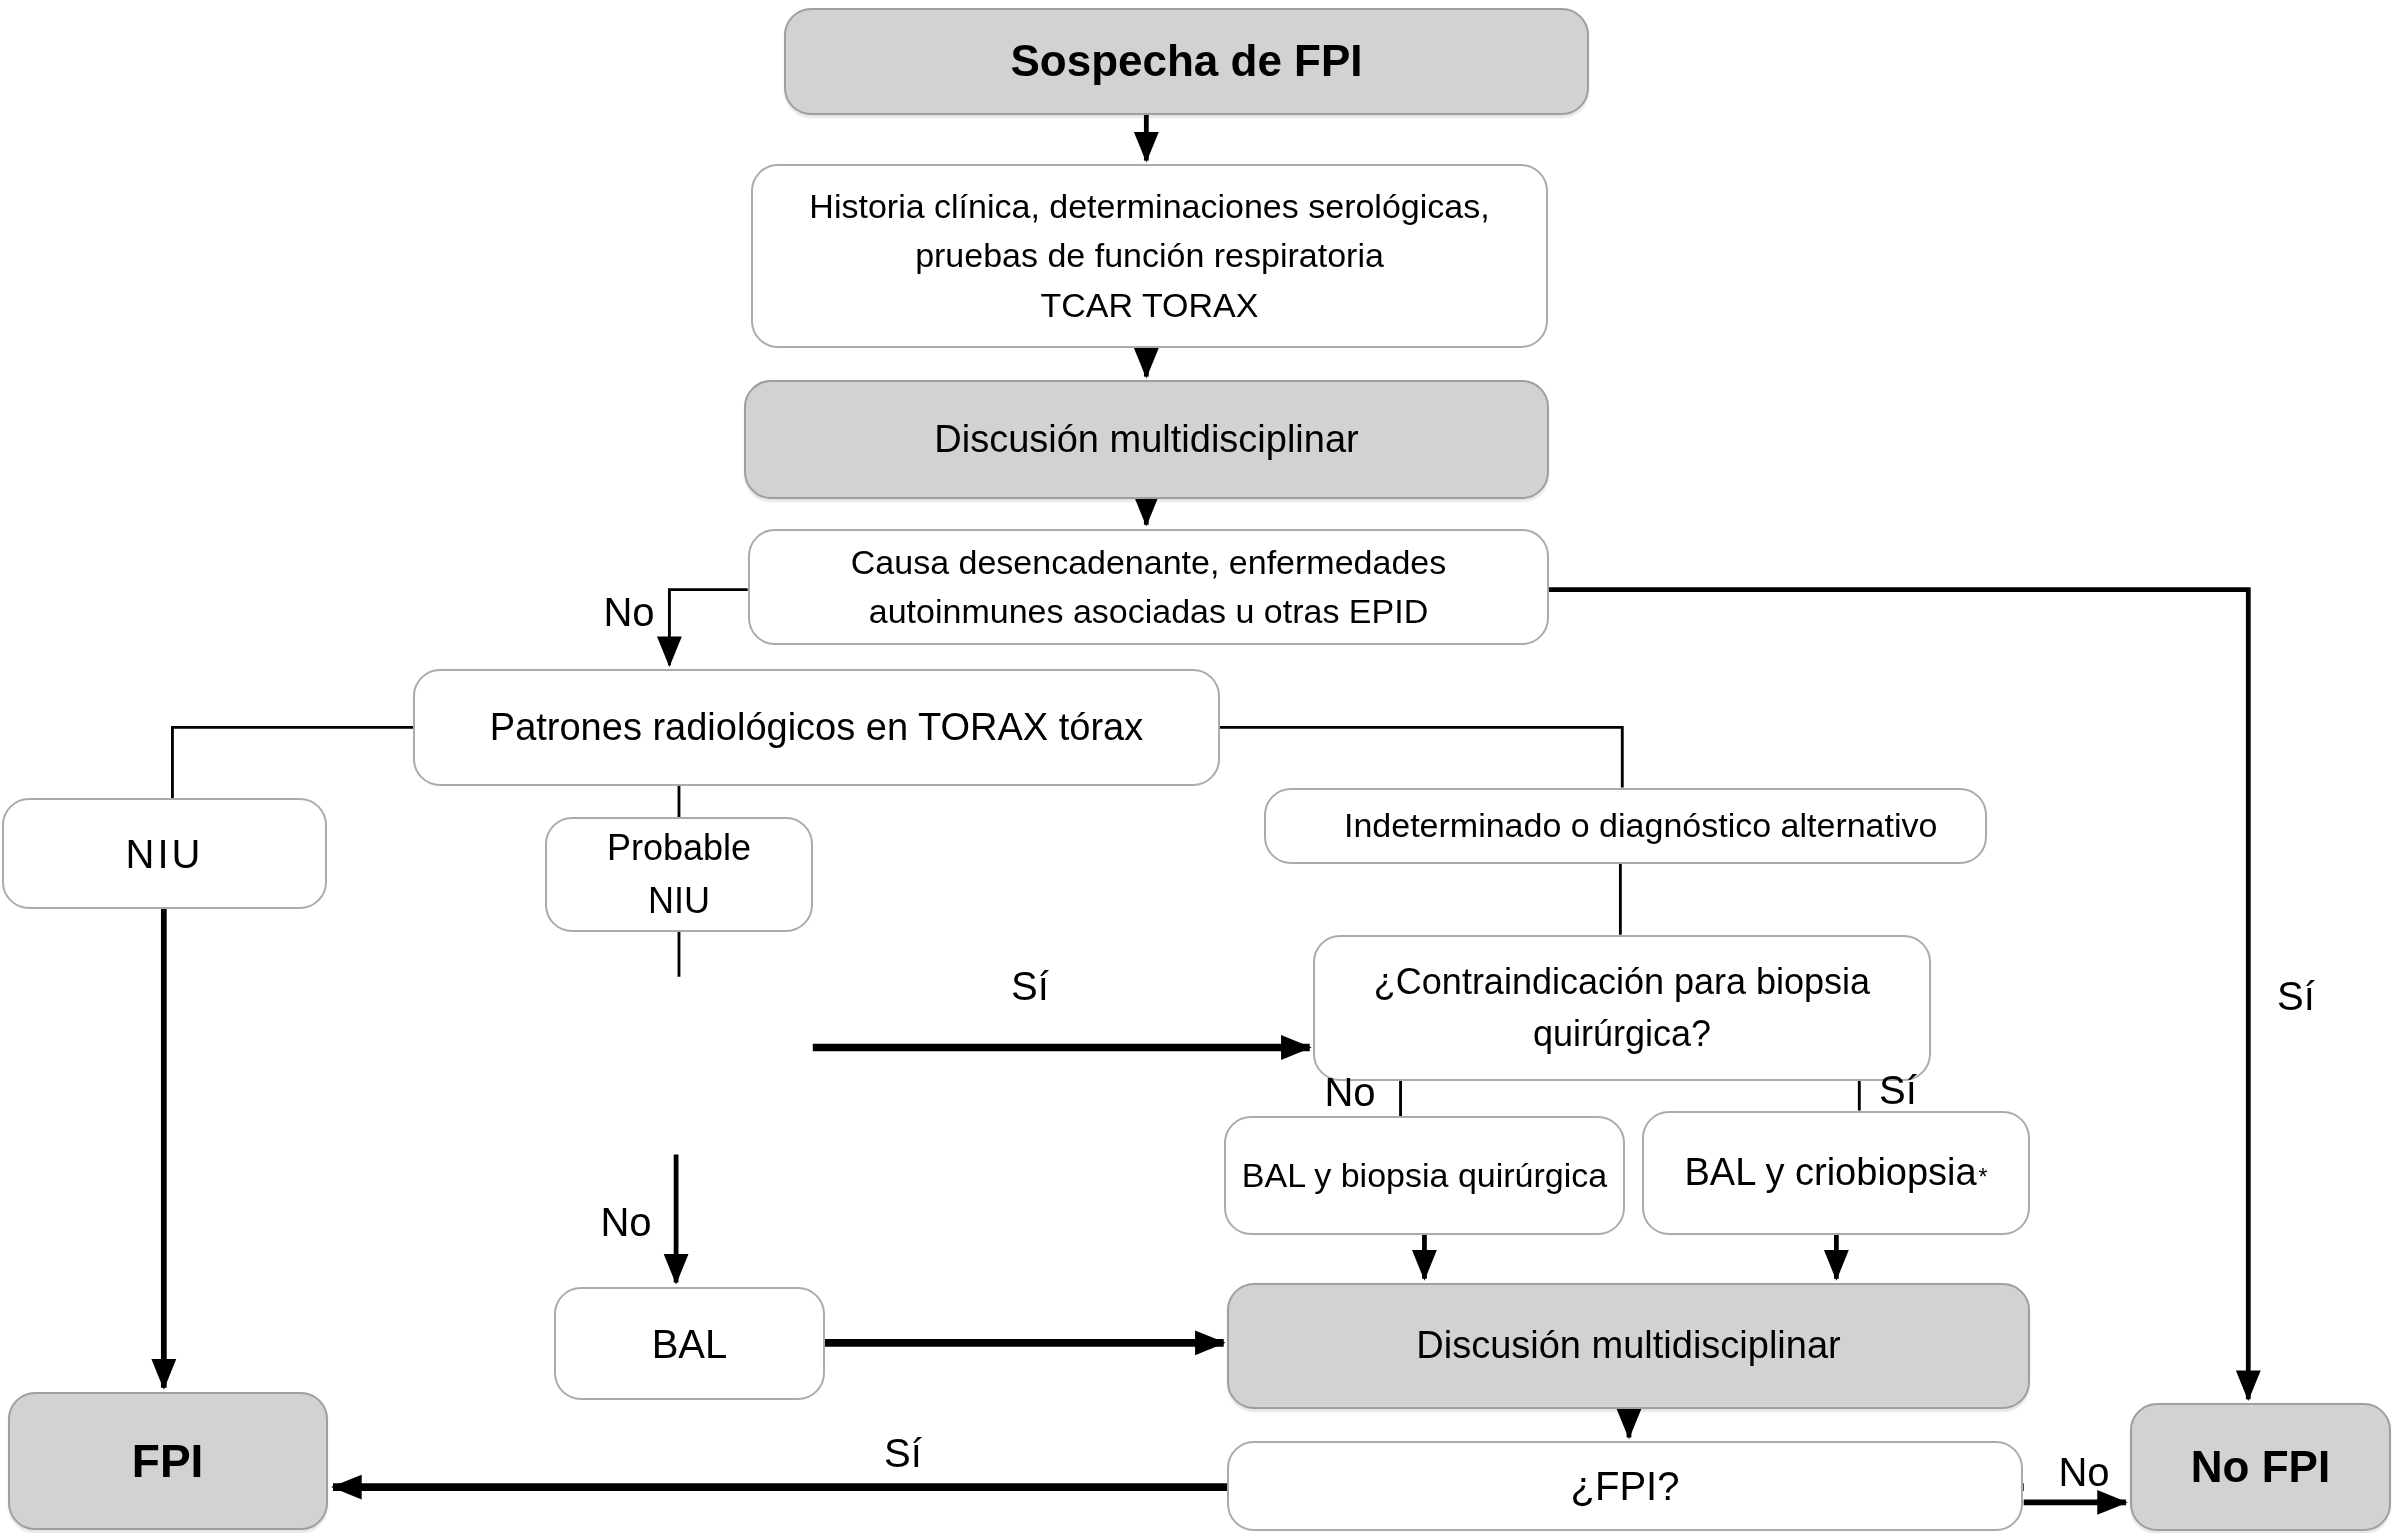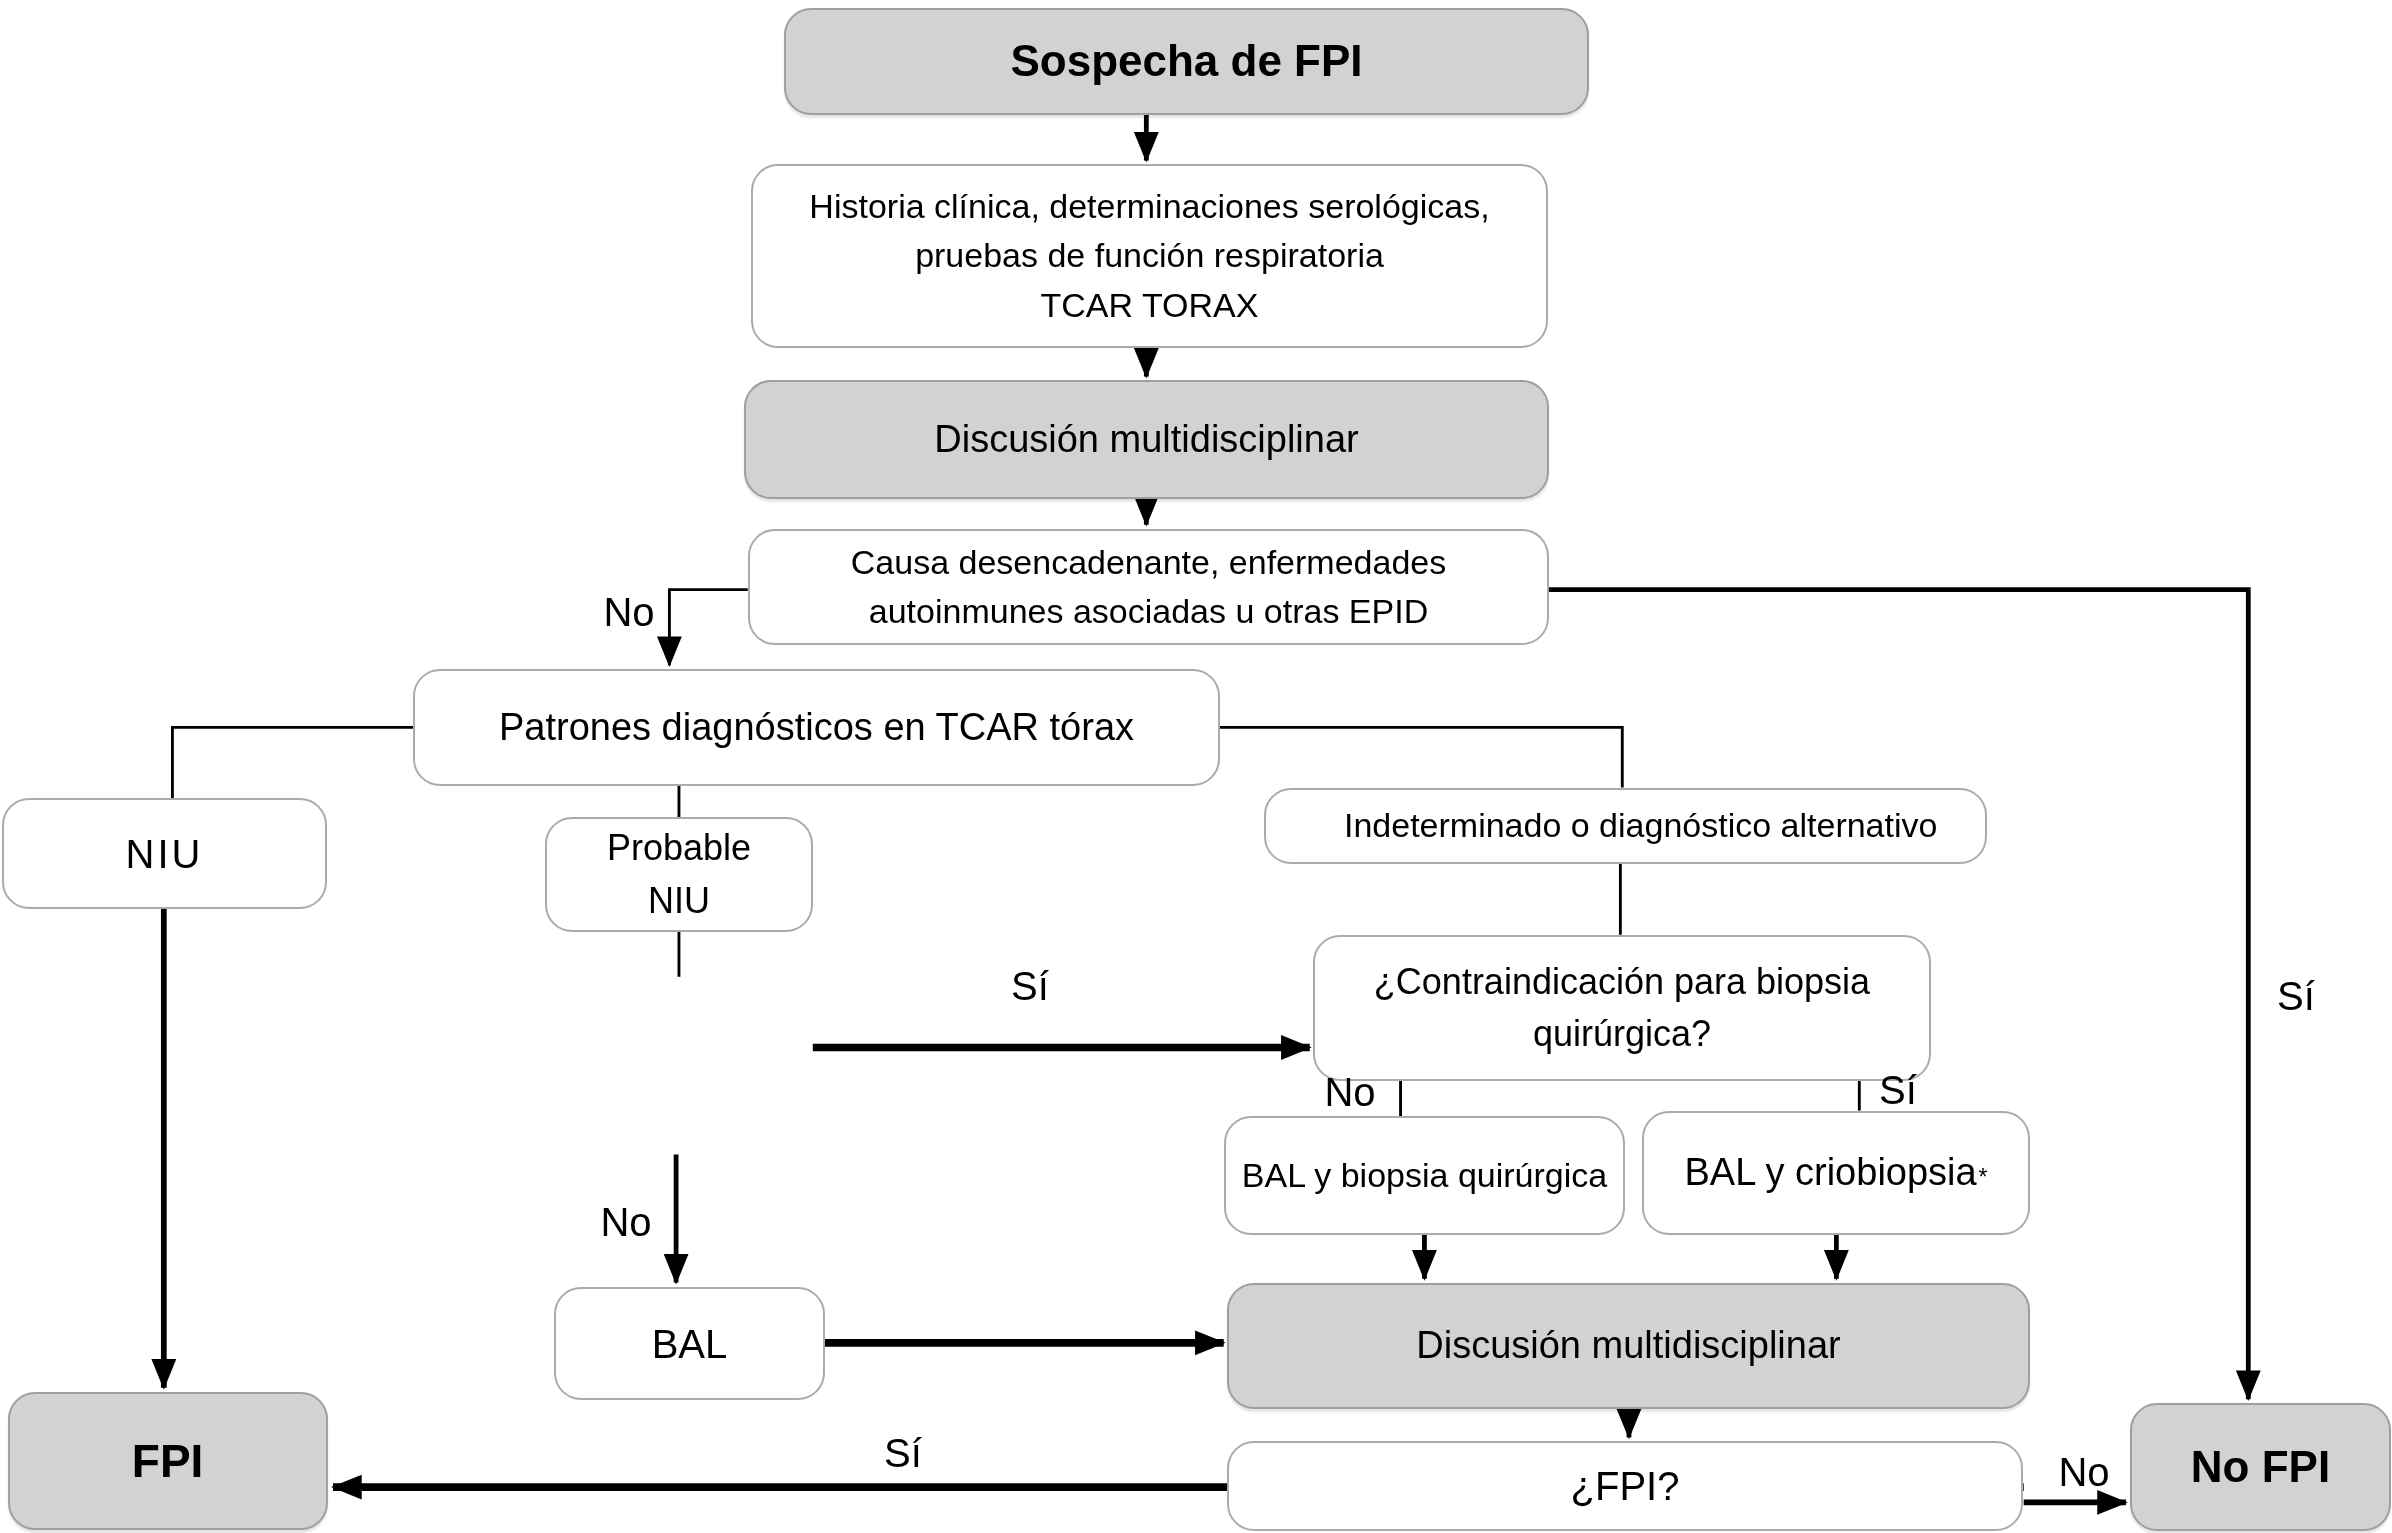--- a/index.html
+++ b/index.html
@@ -107,21 +107,21 @@
   <div class="node gray" style="left:744px; top:380px; width:805px; height:119px;">
     <div class="node-label" style="font-size:38px;">Discusión multidisciplinar</div>
   </div>
 
   <div class="node white" style="left:748px; top:529px; width:801px; height:116px;">
     <div class="node-label" style="font-size:34px;">Causa desencadenante, enfermedades
 autoinmunes asociadas u otras EPID</div>
   </div>
 
   <div class="node white" style="left:413px; top:669px; width:807px; height:117px;">
-    <div class="node-label" style="font-size:38px;">Patrones diagnósticos en TCAR tórax</div>
+    <div class="node-label" style="font-size:38px;">Patrones radiológicos en TORAX tórax</div>
   </div>
 
   <div class="node white" style="left:1.9px; top:798px; width:325px; height:111px;">
     <div class="node-label" style="font-size:40px; letter-spacing:2.9px;">NIU</div>
   </div>
 
   <div class="node white" style="left:545px; top:817px; width:268px; height:115px;">
     <div class="node-label" style="font-size:36px;">Probable
 NIU</div>
   </div>

